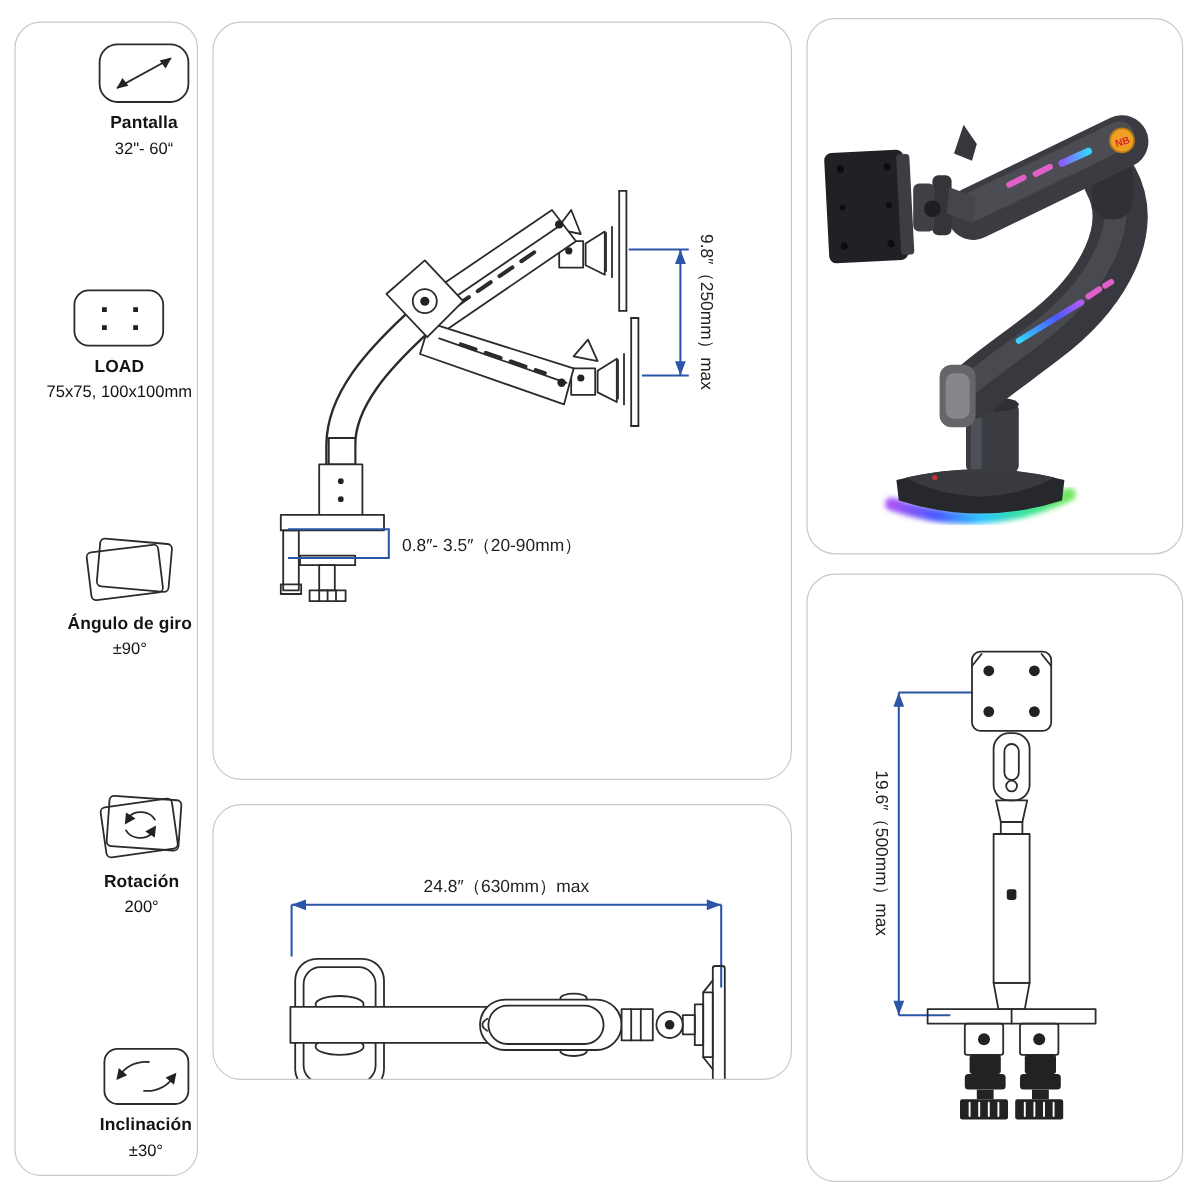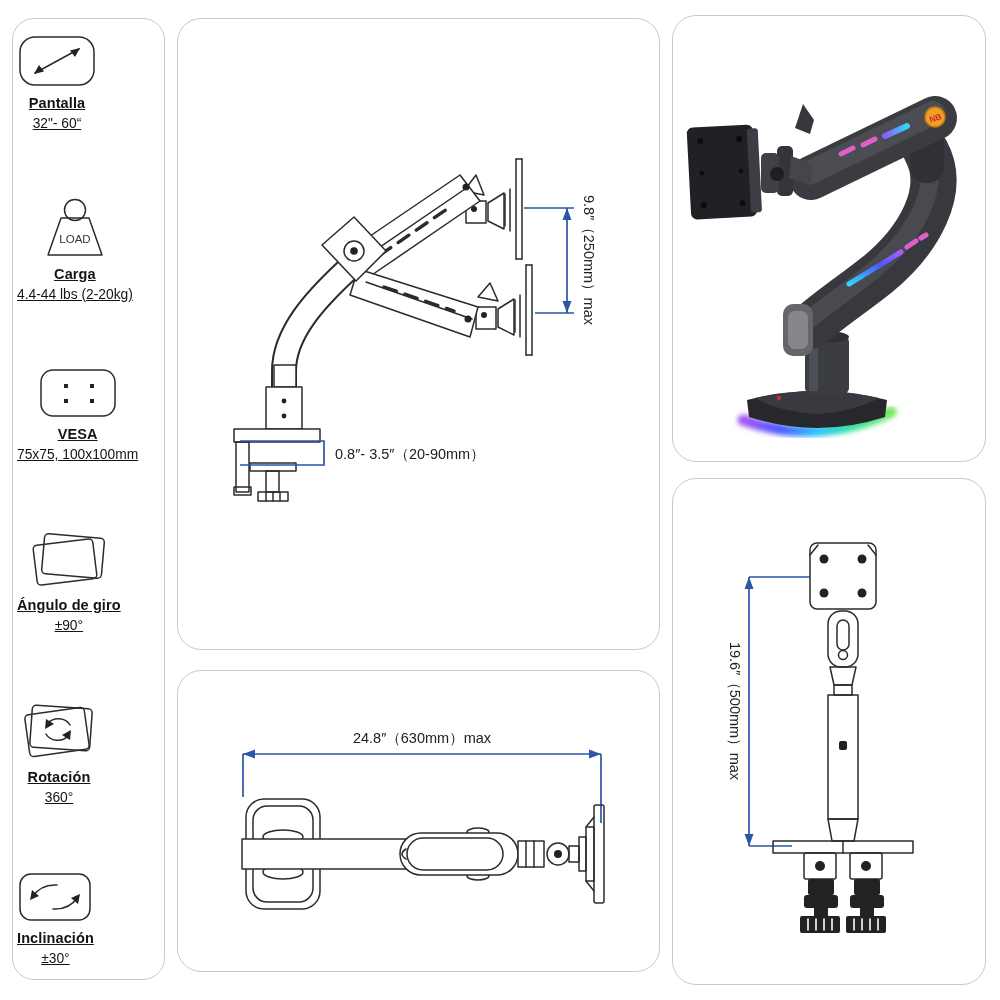--- a/index.html
+++ b/index.html
@@ -1,25 +1,25 @@
 <!DOCTYPE html>
 <html><head>
 <meta charset="utf-8">
 <style>
   html,body{margin:0;padding:0;background:#fff;}
   body{width:1000px;height:1000px;position:relative;font-family:"Liberation Sans","DejaVu Sans",sans-serif;color:#141414;}
   .panel{position:absolute;background:#fff;border:1.5px solid #c9c9c9;border-radius:24px;box-sizing:border-box;overflow:hidden;}
-  #sidebar{left:12px;top:18px;width:153px;height:962px;border-radius:22px;display:flex;flex-direction:column;justify-content:space-between;align-items:flex-start;padding:15px 4px 13px 4px;text-decoration:underline;}
+  #sidebar{left:12px;top:18px;width:153px;height:962px;border-radius:22px;display:flex;flex-direction:column;justify-content:space-between;align-items:flex-end;padding:15px 4px 13px 4px;}
   .spec-item{display:flex;flex-direction:column;align-items:center;text-align:center;}
   .spec-item svg{display:block;}
   .spec-label{font-weight:700;font-size:14.5px;margin-top:7px;letter-spacing:.1px;}
   .spec-value{font-size:13.8px;margin-top:5px;white-space:nowrap;}
   #panel-side{left:177px;top:18px;width:483px;height:632px;}
   #panel-photo{left:672px;top:15px;width:314px;height:447px;}
-  #panel-top{left:177px;top:670px;width:483px;height:302px;}
+  #panel-top{left:177px;top:670px;width:483px;height:230px;}
   #panel-front{left:672px;top:478px;width:314px;height:507px;}
   .lineart{stroke:#2b2b2b;stroke-width:1.5;fill:none;stroke-linejoin:round;stroke-linecap:round;}
   .dim{stroke:#2b55a7;stroke-width:1.7;fill:none;}
   .dimfill{fill:#2b55a7;stroke:none;}
   .dimtext{fill:#222;font-size:14.5px;}
   .filldark{fill:#222;stroke:none;}
 </style>
 </head>
 <body>
 
@@ -29,39 +29,30 @@
     <svg width="80" height="54" viewBox="0 0 80 54">
       <rect x="3" y="3" width="74" height="48" rx="15" class="lineart" stroke-width="2.6"></rect>
       <line x1="18" y1="39" x2="62" y2="15" class="lineart" stroke-width="2.2"></line>
       <polygon points="63,14 53,16.5 58,23" class="filldark"></polygon>
       <polygon points="17,40 27,37.5 22,31" class="filldark"></polygon>
     </svg>
     <div class="spec-label">Pantalla</div>
     <div class="spec-value">32"- 60“</div>
   </div>
 
-  <div class="spec-item">
-    <svg width="80" height="62" viewBox="0 0 80 62">
-      <circle cx="40" cy="13" r="10.5" class="lineart" stroke-width="2.4"></circle>
-      <path d="M26 21 L54 21 L67 58 L13 58 Z" fill="#fff" class="lineart" stroke-width="2.4"></path>
-      <text x="40" y="46" text-anchor="middle" font-size="11.5" fill="#333">LOAD</text>
-    </svg>
-    <div class="spec-label">Carga</div>
-    <div class="spec-value">4.4-44 lbs (2-20kg)</div>
-  </div>
 
   <div class="spec-item">
     <svg width="80" height="52" viewBox="0 0 80 52">
       <rect x="3" y="3" width="74" height="46" rx="12" class="lineart" stroke-width="2.6"></rect>
       <rect x="26" y="17" width="4" height="4" class="filldark"></rect>
       <rect x="52" y="17" width="4" height="4" class="filldark"></rect>
       <rect x="26" y="32" width="4" height="4" class="filldark"></rect>
       <rect x="52" y="32" width="4" height="4" class="filldark"></rect>
     </svg>
-    <div class="spec-label">VESA</div>
+    <div class="spec-label">LOAD</div>
     <div class="spec-value">75x75, 100x100mm</div>
   </div>
 
   <div class="spec-item">
     <svg width="84" height="62" viewBox="0 0 84 62">
       <rect x="16" y="8" width="60" height="40" rx="4" class="lineart" stroke-width="2.3" transform="rotate(5 46 28)"></rect>
       <rect x="8" y="14" width="60" height="40" rx="4" class="lineart" stroke-width="2.3" transform="rotate(-7 38 34)" fill="#fff"></rect>
     </svg>
     <div class="spec-label">Ángulo de giro</div>
     <div class="spec-value">±90°</div>
@@ -71,21 +62,21 @@
   <div class="spec-item">
     <svg width="84" height="64" viewBox="0 0 84 64">
       <rect x="14" y="9" width="60" height="42" rx="4" class="lineart" stroke-width="2.3" transform="rotate(4 44 30)"></rect>
       <rect x="10" y="13" width="60" height="42" rx="4" class="lineart" stroke-width="2.3" transform="rotate(-8 40 34)" fill="#fff"></rect>
       <path d="M53 27 A13 11 0 0 0 31 25" class="lineart" stroke-width="2.4"></path>
       <polygon points="29,21 28,31 37,26" class="filldark"></polygon>
       <path d="M29 36 A13 11 0 0 0 51 38" class="lineart" stroke-width="2.4"></path>
       <polygon points="53,42 54,32 45,37" class="filldark"></polygon>
     </svg>
     <div class="spec-label">Rotación</div>
-    <div class="spec-value">360°</div>
+    <div class="spec-value">200°</div>
   </div>
 
   <div class="spec-item">
     <svg width="76" height="52" viewBox="0 0 76 52">
       <rect x="3" y="3" width="70" height="46" rx="11" class="lineart" stroke-width="2.6"></rect>
       <path d="M40 14 Q24 13 15 26" class="lineart" stroke-width="2.4"></path>
       <polygon points="13,29 22,25 15,19" class="filldark"></polygon>
       <path d="M36 38 Q52 39 61 26" class="lineart" stroke-width="2.4"></path>
       <polygon points="63,23 54,27 61,33" class="filldark"></polygon>
     </svg>

